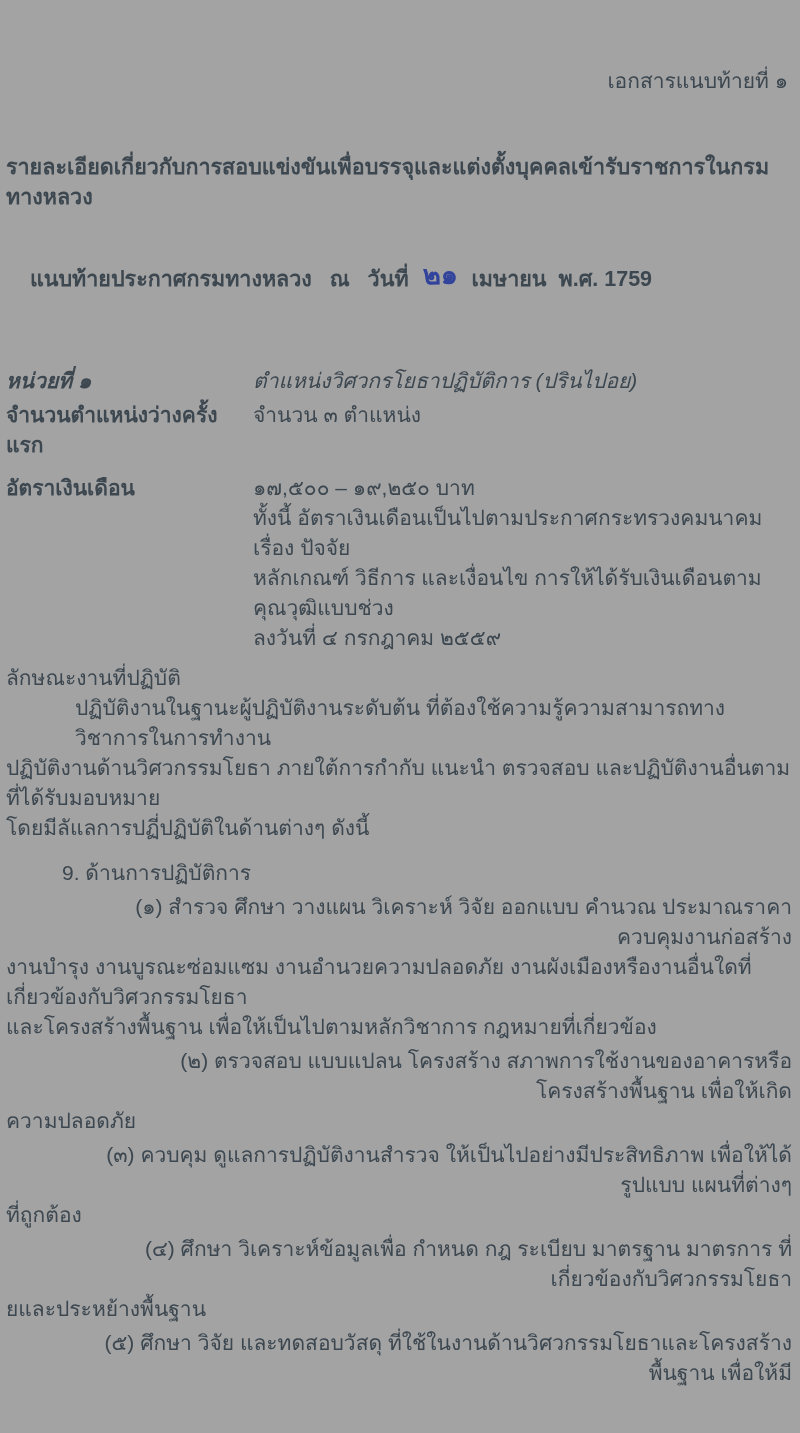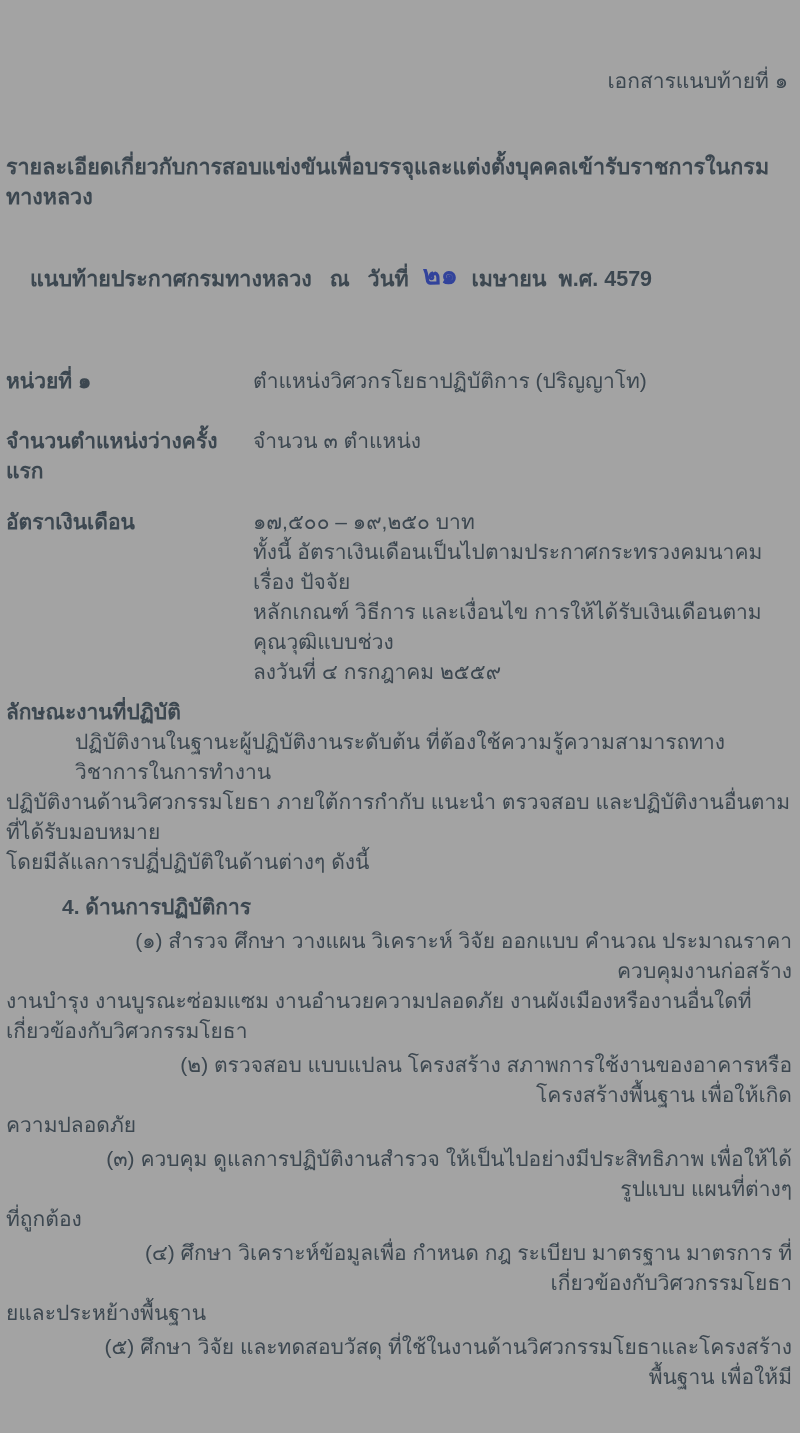--- a/index.html
+++ b/index.html
@@ -38,57 +38,57 @@
     font-size: 27px;
     font-weight: bold;
     transform: rotate(-2deg);
     margin: 0 14px;
     position: relative;
     top: -2px;
     line-height: 27px;
   }
   .fields { margin-top: 36px; }
   .field-row { display: flex; align-items: flex-start; }
-  .field-row.r1 { margin-bottom: 30px; }
-  .field-row.r2 { margin-bottom: 21px; }
+  .field-row.r1 { margin-bottom: 4px; font-style: italic; }
+  .field-row.r2 { margin-bottom: 13px; }
   .field-label {
     font-weight: bold;
     width: 247px;
     flex: 0 0 247px;
   }
   .field-value { flex: 1; }
   .field-note { }
   .section { }
-  .sec-heading { font-weight: bold; }
+  .sec-heading { font-weight: normal; }
   .sec-0 { margin-top: 10px; }
   .sec-1 { margin-top: 15px; }
   .heading-indented { padding-left: 56px; }
   .line { white-space: pre-wrap; }
   .line.flush { padding-left: 0; }
   .line.para  { padding-left: 69px; }
   .line.item  { padding-left: 89px; margin-top: 4px; text-align: right; }
 </style>
 </head>
 <body>
 
 <div class="page">
 
   <div class="corner">เอกสารแนบท้ายที่ ๑</div>
 
   <div class="title-line title-1">รายละเอียดเกี่ยวกับการสอบแข่งขันเพื่อบรรจุและแต่งตั้งบุคคลเข้ารับราชการในกรมทางหลวง</div>
 
   <div class="title-line title-2">
-    <span>แนบท้ายประกาศกรมทางหลวง   ณ   วันที่</span><span class="handwritten">๒๑</span><span>เมษายน  พ.ศ. 4579</span>
+    <span>แนบท้ายประกาศกรมทางหลวง   ณ   วันที่</span><span class="handwritten">๒๑</span><span>เมษายน  พ.ศ. 1759</span>
   </div>
 
   <div class="fields">
 
     <div class="field-row r1">
       <div class="field-label">หน่วยที่ ๑</div>
-      <div class="field-value">ตำแหน่งวิศวกรโยธาปฏิบัติการ (ปริญญาโท)</div>
+      <div class="field-value">ตำแหน่งวิศวกรโยธาปฏิบัติการ (ปรินไปอย)</div>
     </div>
 
     <div class="field-row r2">
       <div class="field-label">จำนวนตำแหน่งว่างครั้งแรก</div>
       <div class="field-value">จำนวน ๓ ตำแหน่ง</div>
     </div>
 
     <div class="field-row r3">
       <div class="field-label">อัตราเงินเดือน</div>
       <div class="field-value">
@@ -102,23 +102,24 @@
   </div>
 
   <div id="body-sections">
       <div class="section sec-0">
         <div class="sec-heading">ลักษณะงานที่ปฏิบัติ</div>
         <div class="line para">ปฏิบัติงานในฐานะผู้ปฏิบัติงานระดับต้น ที่ต้องใช้ความรู้ความสามารถทางวิชาการในการทำงาน</div>
         <div class="line flush">ปฏิบัติงานด้านวิศวกรรมโยธา ภายใต้การกำกับ แนะนำ ตรวจสอบ และปฏิบัติงานอื่นตามที่ได้รับมอบหมาย</div>
         <div class="line flush">โดยมีลัแลการปฏี่ปฏิบัติในด้านต่างๆ ดังนี้</div>
       </div>
       <div class="section sec-1">
-        <div class="sec-heading heading-indented">4. ด้านการปฏิบัติการ</div>
+        <div class="sec-heading heading-indented">9. ด้านการปฏิบัติการ</div>
         <div class="line item">(๑) สำรวจ ศึกษา วางแผน วิเคราะห์ วิจัย ออกแบบ คำนวณ ประมาณราคา ควบคุมงานก่อสร้าง</div>
         <div class="line flush">งานบำรุง งานบูรณะซ่อมแซม งานอำนวยความปลอดภัย งานผังเมืองหรืองานอื่นใดที่เกี่ยวข้องกับวิศวกรรมโยธา</div>
+        <div class="line flush">และโครงสร้างพื้นฐาน เพื่อให้เป็นไปตามหลักวิชาการ กฎหมายที่เกี่ยวข้อง</div>
         <div class="line item">(๒) ตรวจสอบ แบบแปลน โครงสร้าง สภาพการใช้งานของอาคารหรือโครงสร้างพื้นฐาน เพื่อให้เกิด</div>
         <div class="line flush">ความปลอดภัย</div>
         <div class="line item">(๓) ควบคุม ดูแลการปฏิบัติงานสำรวจ ให้เป็นไปอย่างมีประสิทธิภาพ เพื่อให้ได้รูปแบบ แผนที่ต่างๆ</div>
         <div class="line flush">ที่ถูกต้อง</div>
         <div class="line item">(๔) ศึกษา วิเคราะห์ข้อมูลเพื่อ กำหนด กฎ ระเบียบ มาตรฐาน มาตรการ ที่เกี่ยวข้องกับวิศวกรรมโยธา</div>
         <div class="line flush">ยและประหย้างพื้นฐาน</div>
         <div class="line item">(๕) ศึกษา วิจัย และทดสอบวัสดุ ที่ใช้ในงานด้านวิศวกรรมโยธาและโครงสร้างพื้นฐาน เพื่อให้มี</div>
       </div>
     </div>
 

